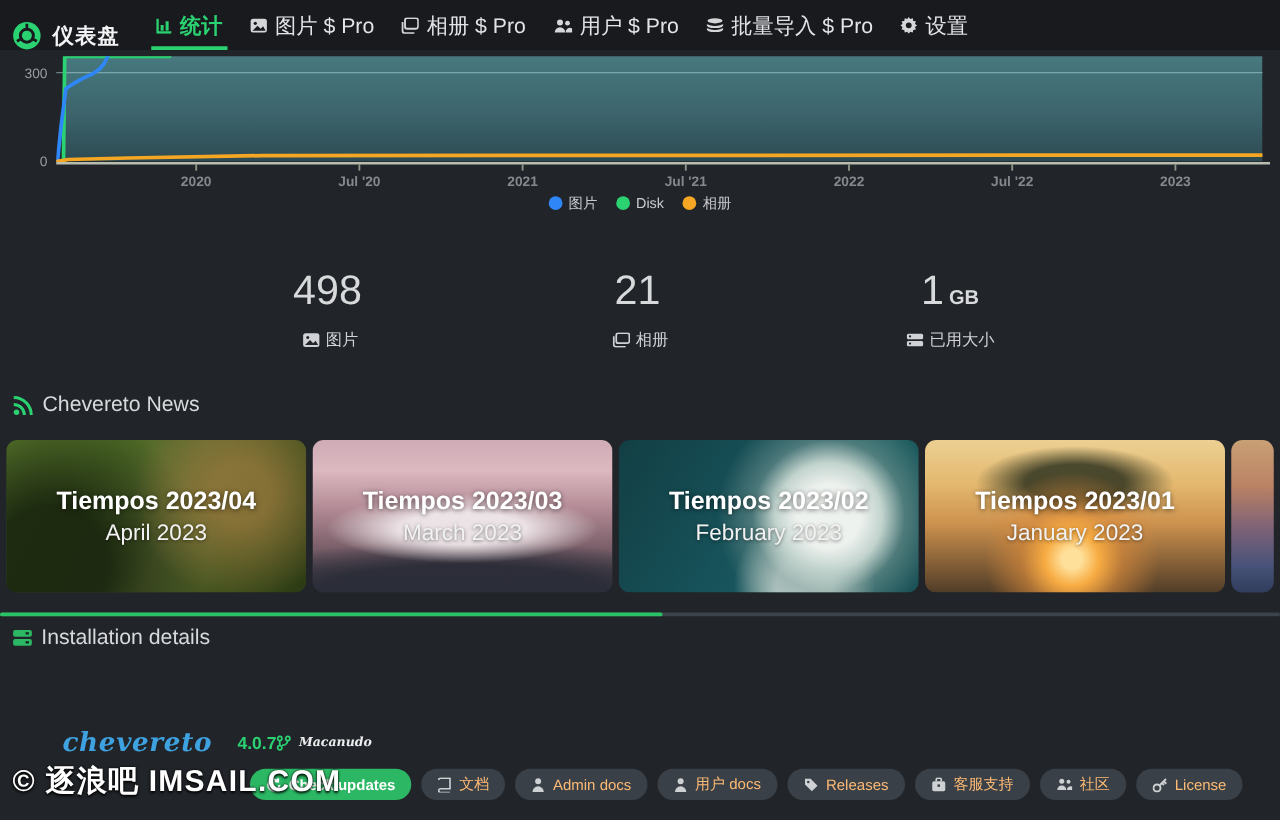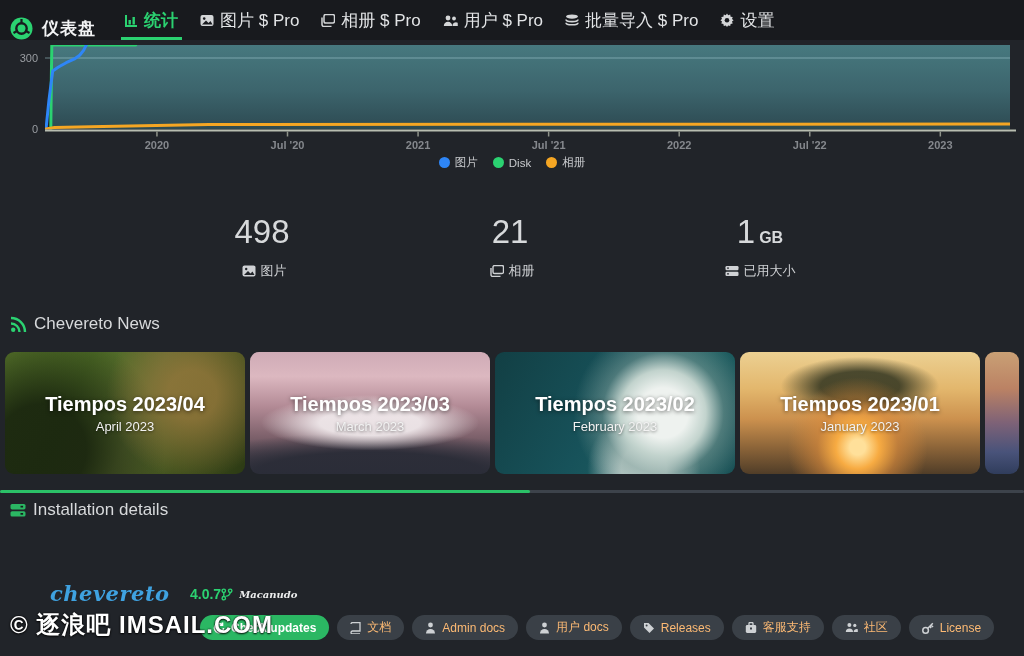--- a/index.html
+++ b/index.html
@@ -34,21 +34,21 @@
     align-items:center;gap:5px}
   
   .section-head{position:absolute;display:flex;align-items:center;gap:7px;
     color:#d7d9db;font-size:17px}
   .news-head{top:314px;left:10px}
   .install-head{top:500px;left:10px}
   .cards{position:absolute;top:352px;left:5px;width:1019px;display:flex;gap:5px}
   .card{width:240px;height:122px;border-radius:9px;flex:0 0 auto;position:relative;
     display:flex;flex-direction:column;justify-content:center;align-items:center;cursor:pointer;overflow:hidden}
   .card-title{color:#fff;font-size:20px;font-weight:bold;text-shadow:0 1px 4px rgba(0,0,0,.55);z-index:1}
-  .card-sub{color:#f2f2f2;font-size:13px;margin-top:3px;text-shadow:0 1px 3px rgba(0,0,0,.5);z-index:1}
+  .card-sub{color:#f2f2f2;font-size:18px;margin-top:3px;text-shadow:0 1px 3px rgba(0,0,0,.5);z-index:1}
   .card1{background:
     radial-gradient(circle at 78% 35%, rgba(150,120,60,.8) 0 12%, transparent 42%),
     radial-gradient(circle at 15% 80%, rgba(20,30,12,.85) 0 20%, transparent 55%),
     linear-gradient(115deg,#5d7c2e 0%,#4e6c26 30%,#5a6a30 55%,#40511d 75%,#2c3a14 100%)}
   .card2{background:
     radial-gradient(ellipse 70% 35% at 50% 58%, rgba(244,238,240,.9) 0 30%, transparent 65%),
     radial-gradient(ellipse 120% 45% at 50% 100%, rgba(42,44,55,.95) 0 40%, transparent 75%),
     linear-gradient(180deg,#cfabb6 0%,#dcb8c0 20%,#b28a95 45%,#7c606a 70%,#3a3a46 100%)}
   .card3{background:
     radial-gradient(circle at 70% 50%, #eef2ef 0 14%, #c2d3cd 24%, rgba(130,160,155,.5) 34%, transparent 50%),

